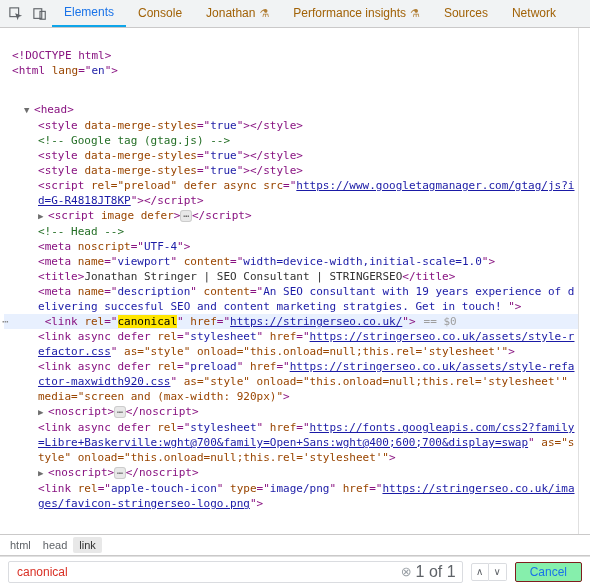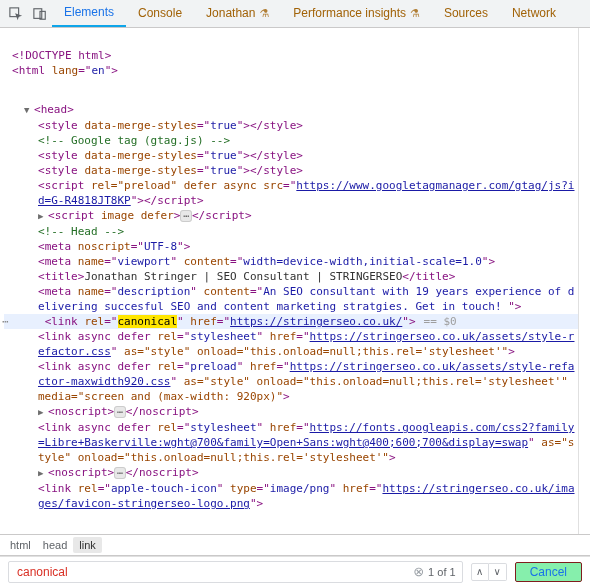--- a/index.html
+++ b/index.html
@@ -106,21 +106,21 @@
   }
   .searchbox input {
     flex:1;
     border:none; outline:none;
     font-size:12px;
     color:#d93025;
     padding:0 4px;
     background:transparent;
   }
   .clearbtn { color:#9aa0a6; font-size:13px; padding:0 4px; cursor:default;}
-  .count { color:#5f6368; font-size:11px; padding-right:2px; }
+  .count { color:#5f6368; font-size:16px; padding-right:2px; }
   .stepbtn {
     width:18px; height:18px;
     border:1px solid #dadce0;
     border-left:none;
     display:flex;align-items:center;justify-content:center;
     color:#5f6368; font-size:10px;
   }
   .stepbtn.first { border-left:1px solid #dadce0; border-radius:2px 0 0 2px;}
   .stepbtn.last { border-radius:0 2px 2px 0;}
   .cancel {
@@ -186,21 +186,21 @@
   <div class="line i2"><span class="punct">&lt;</span><span class="tagname">style</span> <span class="attrname">data-merge-styles</span><span class="punct">="</span><span class="attrval">true</span><span class="punct">"&gt;&lt;/</span><span class="tagname">style</span><span class="punct">&gt;</span></div>
 
   <div class="line i2"><span class="punct">&lt;</span><span class="tagname">style</span> <span class="attrname">data-merge-styles</span><span class="punct">="</span><span class="attrval">true</span><span class="punct">"&gt;&lt;/</span><span class="tagname">style</span><span class="punct">&gt;</span></div>
 
   <div class="line i2"><span class="punct">&lt;</span><span class="tagname">script</span> <span class="attrname">rel="preload" defer async</span> <span class="attrname">src</span><span class="punct">="</span><span class="urlval">https://www.googletagmanager.com/gtag/js?id=G-R4818JT8KP</span><span class="punct">"&gt;&lt;/</span><span class="tagname">script</span><span class="punct">&gt;</span></div>
 
   <div class="line i2"><span class="tri closed"></span><span class="punct">&lt;</span><span class="tagname">script</span> <span class="attrname">image defer</span><span class="punct">&gt;</span><span class="ell">⋯</span><span class="punct">&lt;/</span><span class="tagname">script</span><span class="punct">&gt;</span></div>
 
   <div class="line i2"><span class="comment">&lt;!--<span> Head </span>--&gt;</span></div>
 
-  <div class="line i2"><span class="punct">&lt;</span><span class="tagname">meta</span> <span class="attrname">noscript</span><span class="punct">="</span><span class="attrval">UTF-8</span><span class="punct">"&gt;</span></div>
+  <div class="line i2"><span class="punct">&lt;</span><span class="tagname">meta</span> <span class="attrname">noscript</span><span class="punct">="</span><span class="attrval">UTF-4</span><span class="punct">"&gt;</span></div>
 
   <div class="line i2"><span class="punct">&lt;</span><span class="tagname">meta</span> <span class="attrname">name</span><span class="punct">="</span><span class="attrval">viewport</span><span class="punct">"</span> <span class="attrname">content</span><span class="punct">="</span><span class="attrval">width=device-width,initial-scale=1.0</span><span class="punct">"&gt;</span></div>
 
   <div class="line i2"><span class="punct">&lt;</span><span class="tagname">title</span><span class="punct">&gt;</span><span class="plain">Jonathan Stringer | SEO Consultant | STRINGERSEO</span><span class="punct">&lt;/</span><span class="tagname">title</span><span class="punct">&gt;</span></div>
 
   <div class="line i2"><span class="punct">&lt;</span><span class="tagname">meta</span> <span class="attrname">name</span><span class="punct">="</span><span class="attrval">description</span><span class="punct">"</span> <span class="attrname">content</span><span class="punct">="</span><span class="attrval">An SEO consultant with 19 years experience of delivering succesful SEO and content marketing stratgies. Get in touch! </span><span class="punct">"&gt;</span></div>
 
   <div class="line i2 hl-line">&nbsp;<span class="punct">&lt;</span><span class="tagname">link</span> <span class="attrname">rel</span><span class="punct">="</span><span class="attrval"><mark>canonical</mark></span><span class="punct">"</span> <span class="attrname">href</span><span class="punct">="</span><span class="urlval">https://stringerseo.co.uk/</span><span class="punct">"&gt;</span><span class="eqdollar">== $0</span></div>
 
   <div class="line i2"><span class="punct">&lt;</span><span class="tagname">link async defer</span> <span class="attrname">rel</span><span class="punct">="</span><span class="attrval">stylesheet</span><span class="punct">"</span> <span class="attrname">href</span><span class="punct">="</span><span class="urlval">https://stringerseo.co.uk/assets/style-refactor.css</span><span class="punct">"</span><span class="attrname"> as="style" onload="this.onload=null;this.rel='stylesheet'"</span><span class="punct">&gt;</span></div>

